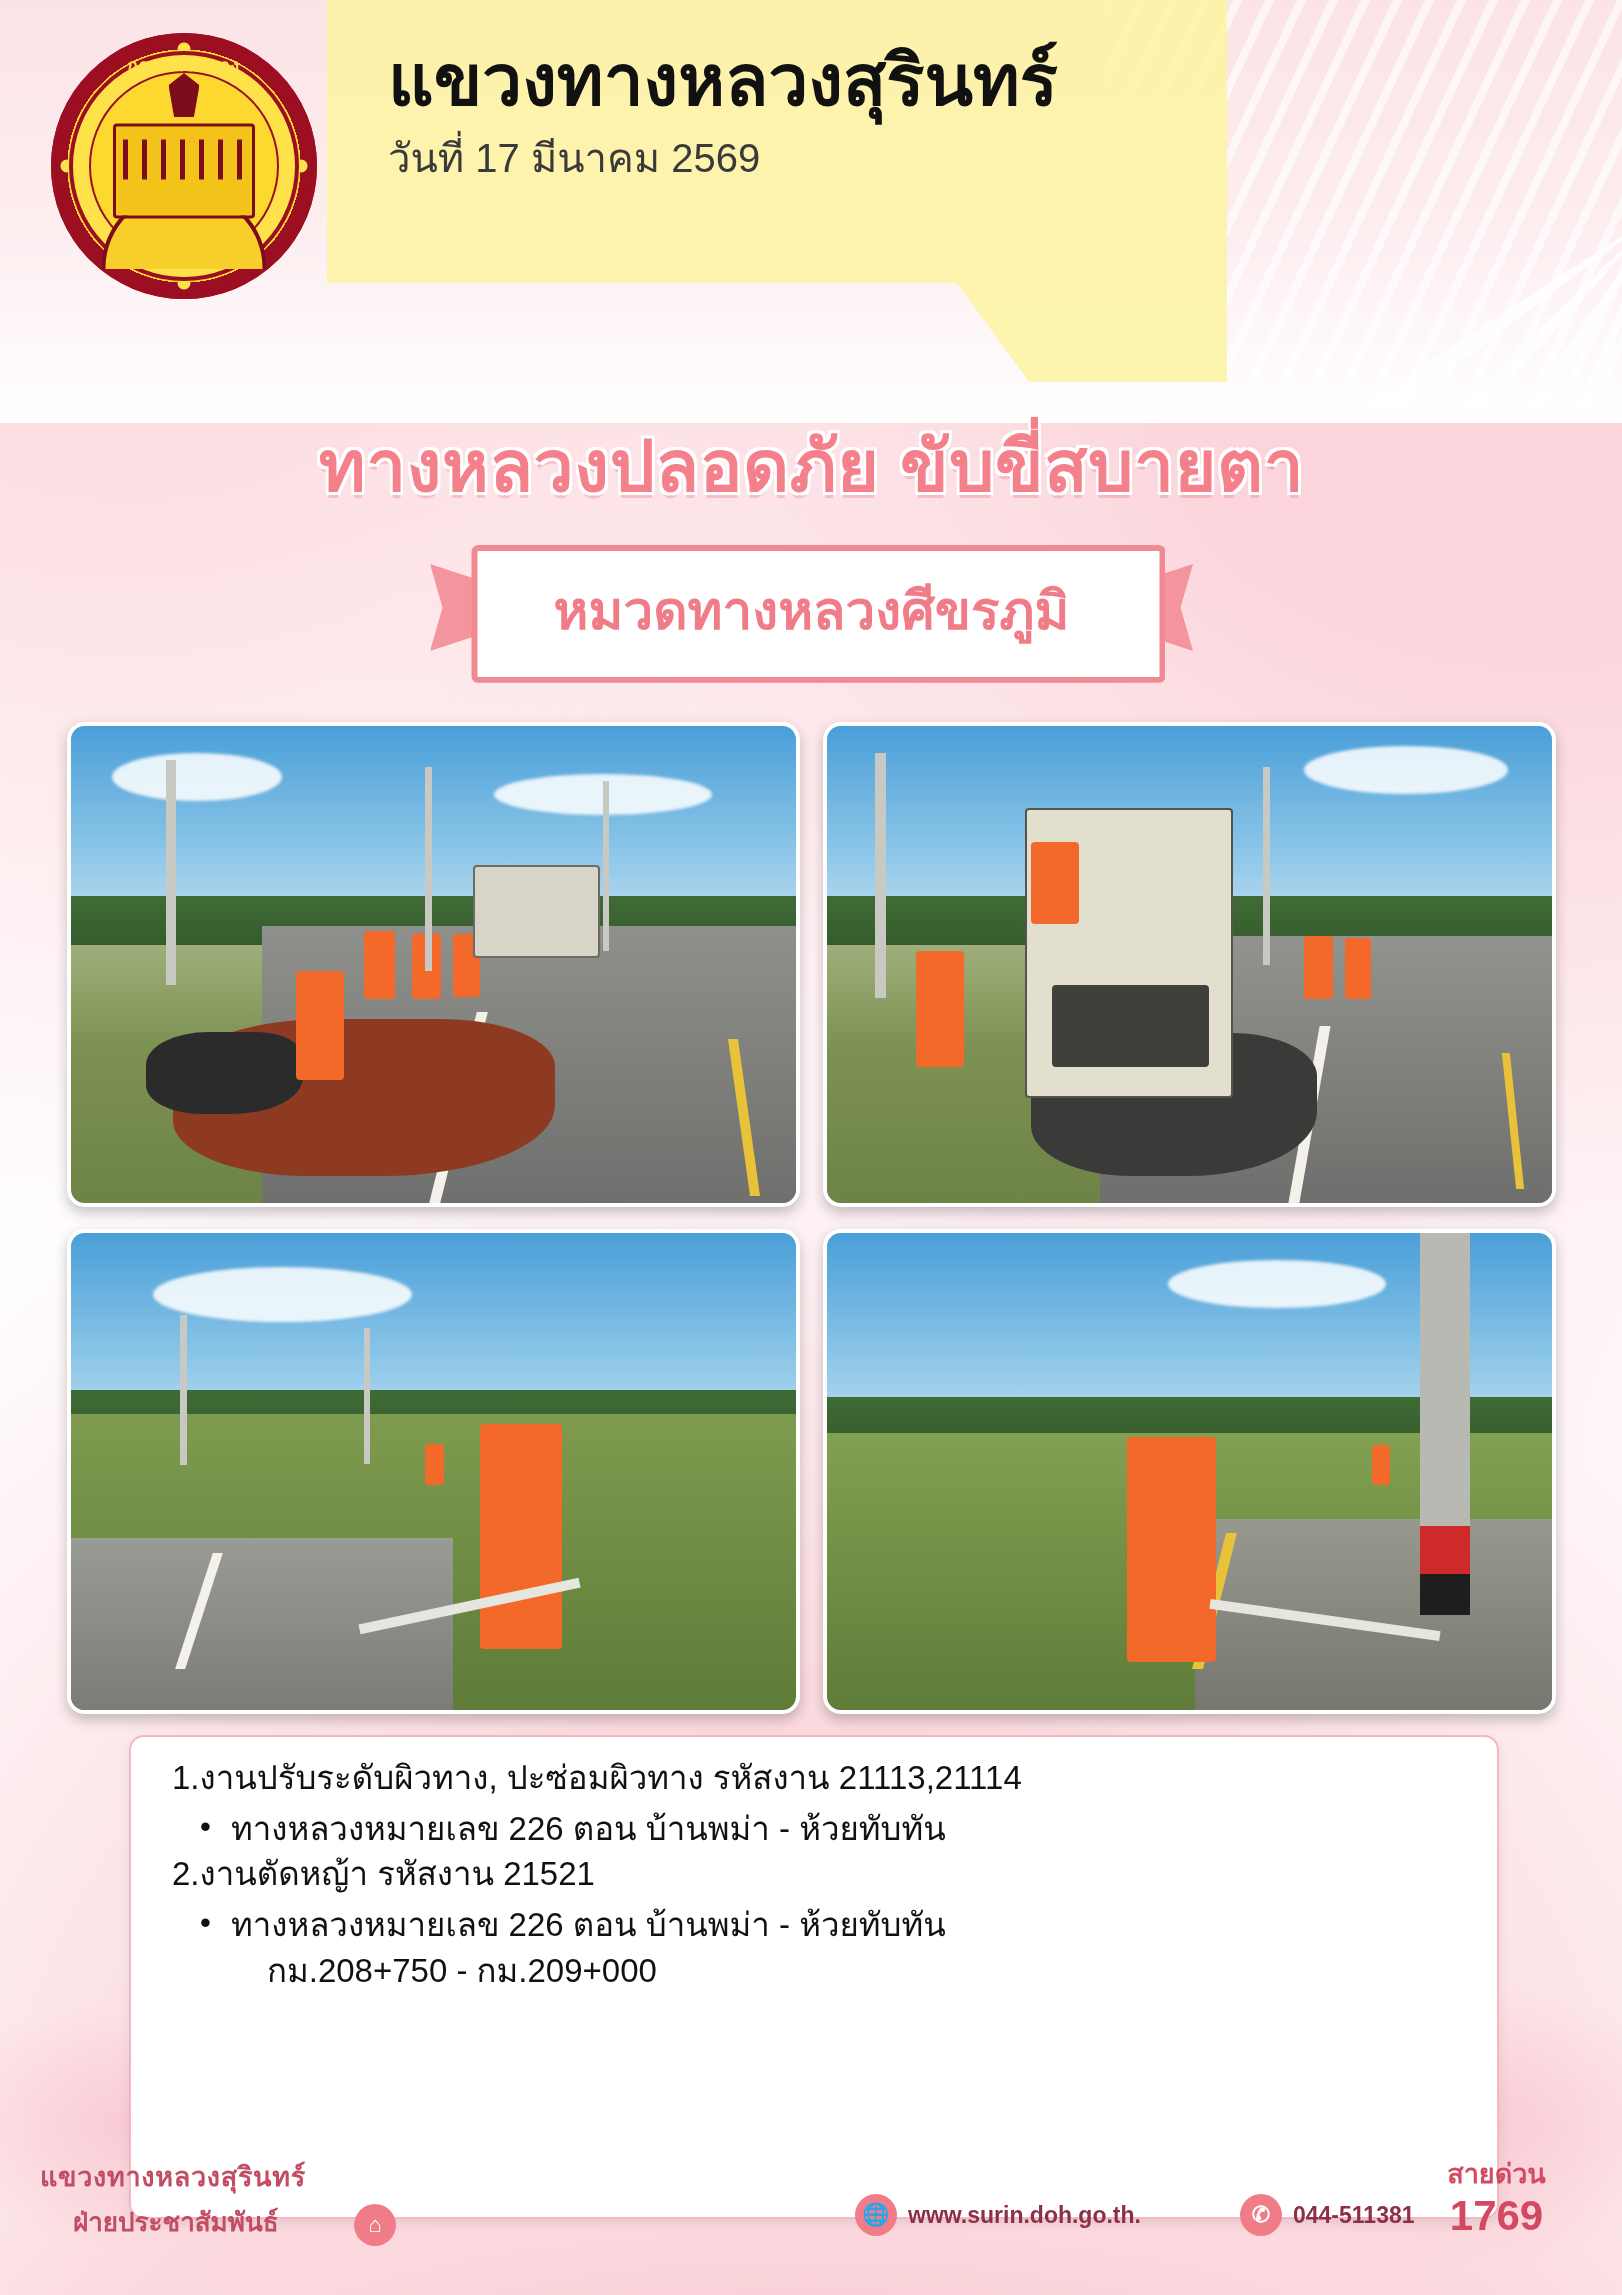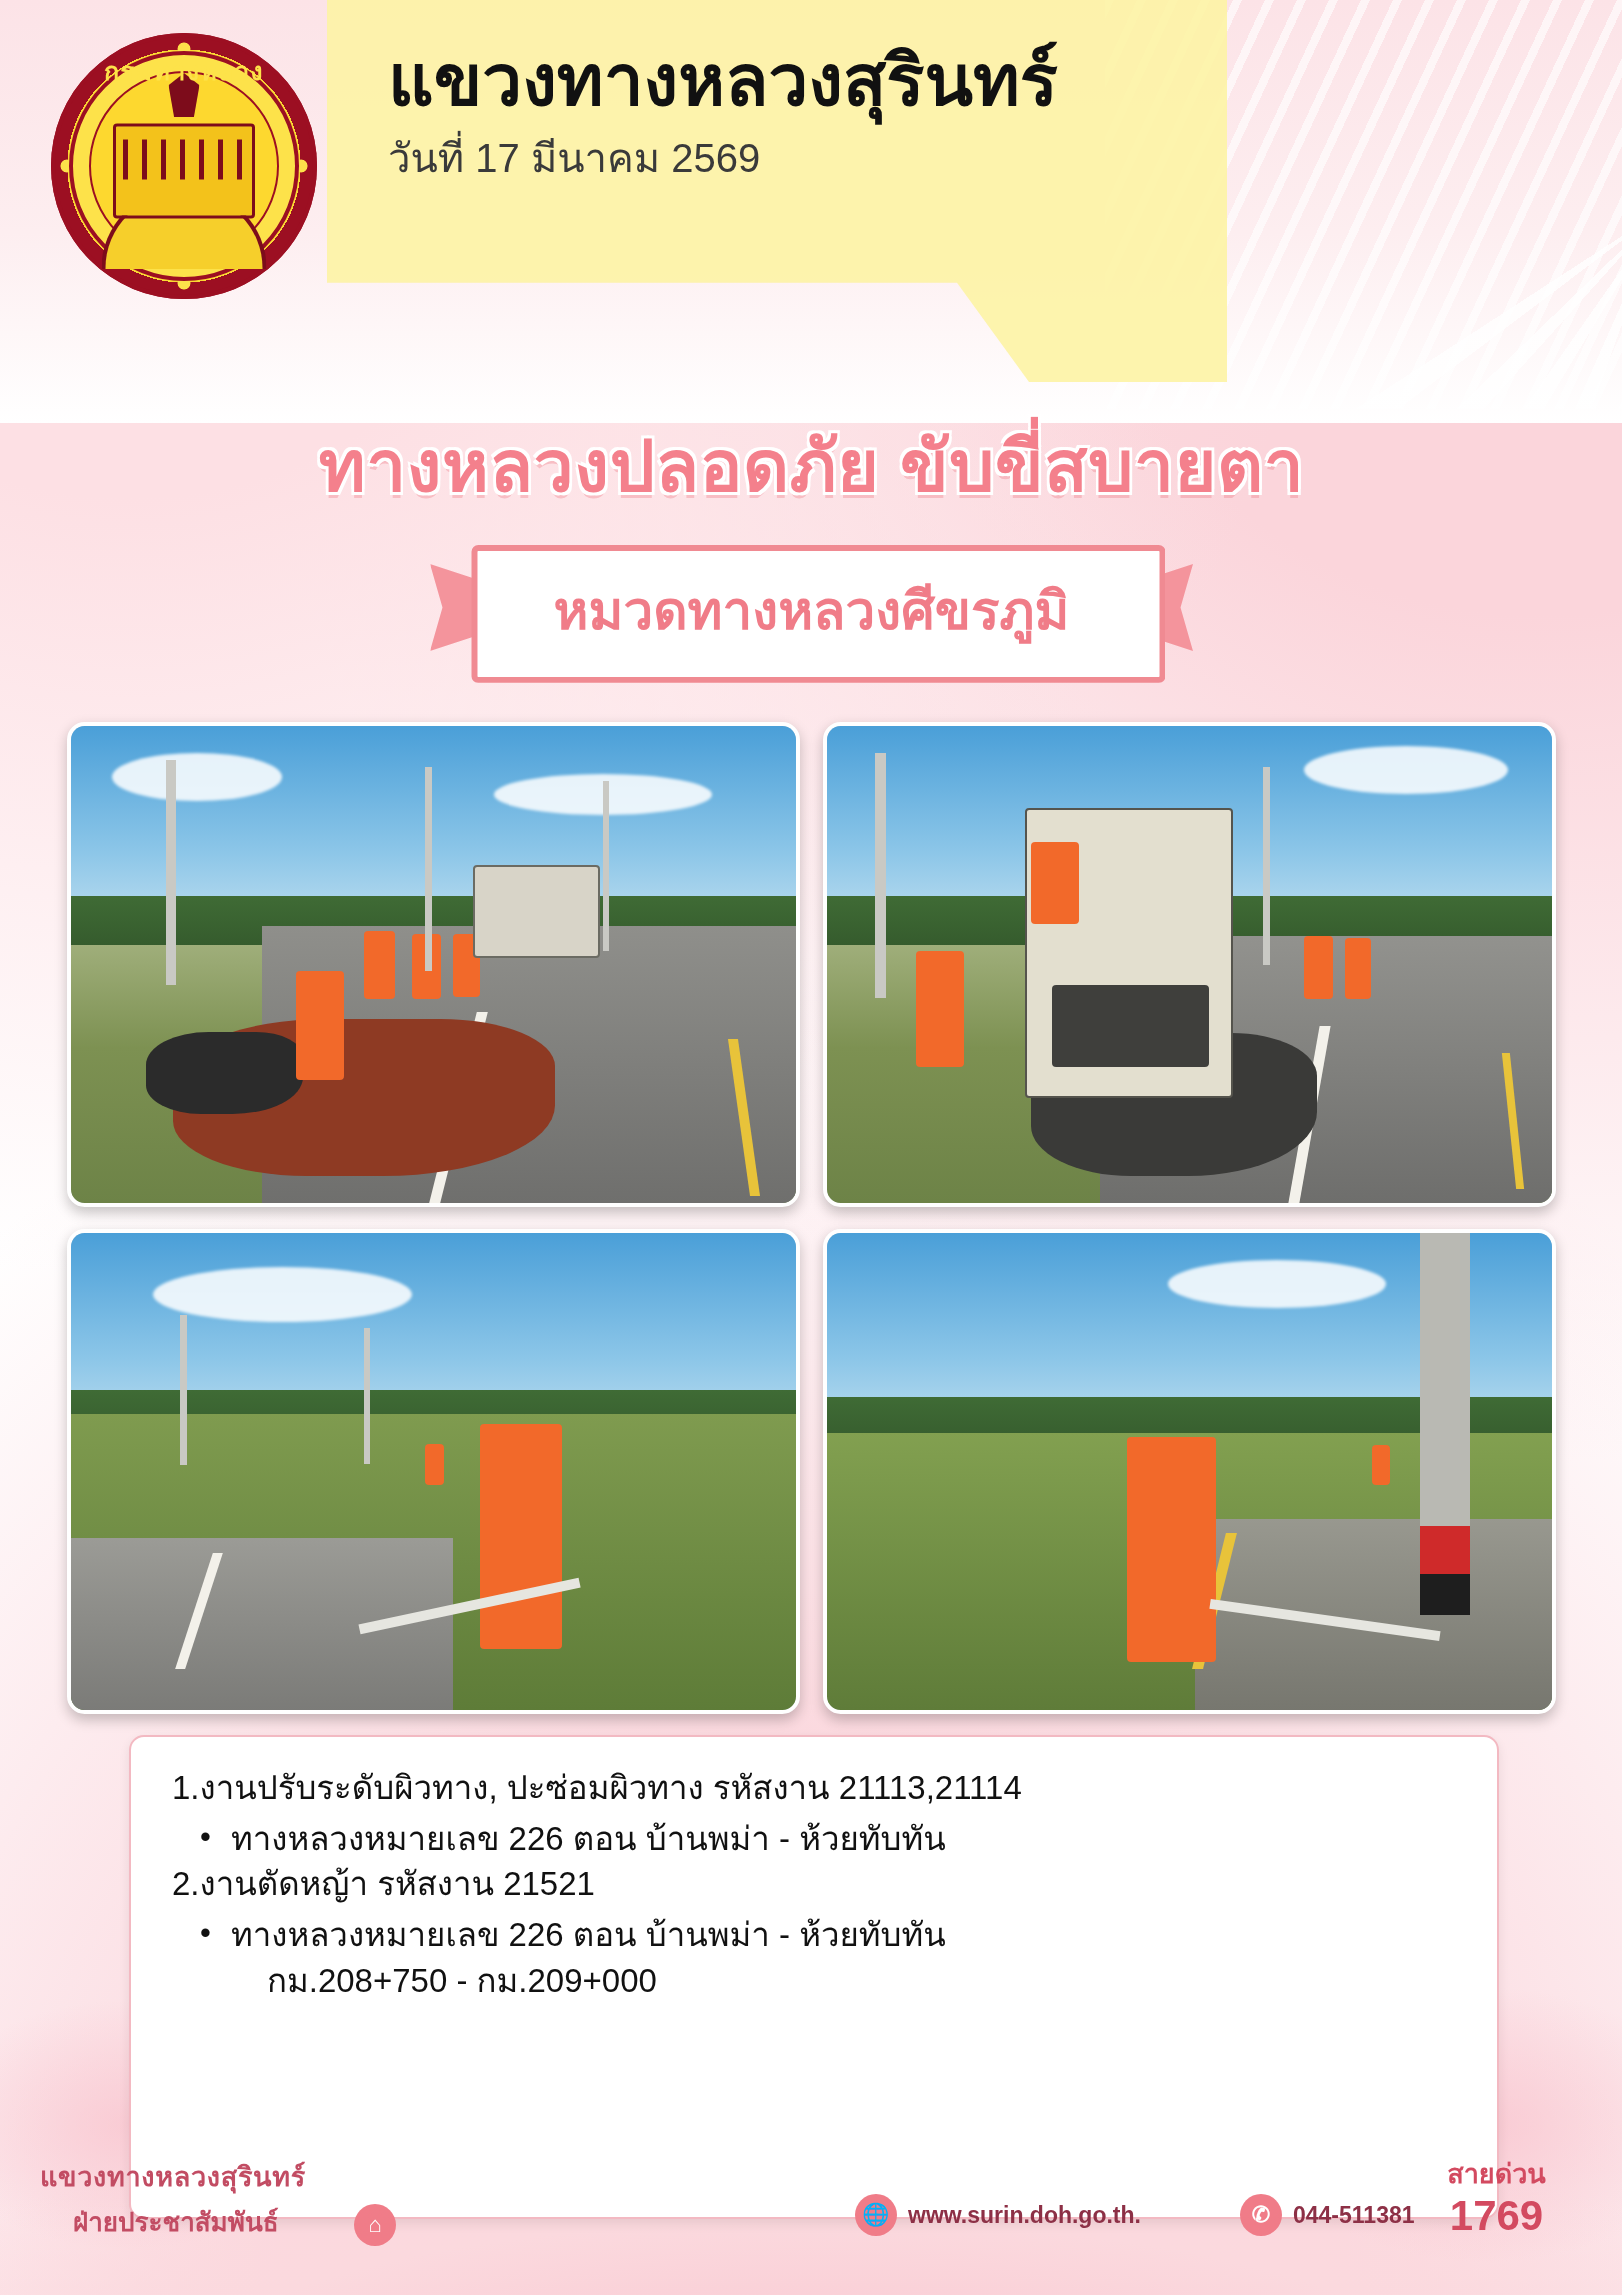--- a/index.html
+++ b/index.html
@@ -88,21 +88,21 @@
     width:157px;height:75px;border-radius:78px 78px 0 0;
     background:#f6cf2b;border:4.8px solid #7d0c1b;border-bottom:none;
   }
   .seal .crest{
     position:absolute;left:50%;top:40px;transform:translateX(-50%);
     width:31px;height:44px;background:#7d0c1b;
     clip-path:polygon(50% 0,100% 28%,82% 100%,18% 100%,0 28%);
   }
   .seal .topText{
     position:absolute;left:0;right:0;top:17.7px;text-align:center;
-    font-size:25px;color:#fde24a;font-weight:bold;letter-spacing:1.4px;
+    font-size:17px;color:#fde24a;font-weight:bold;letter-spacing:1.4px;
   }
   .seal .dots{
     position:absolute;inset:0;border-radius:50%;
     background:
       radial-gradient(circle at 50% 6%, #fde24a 0 6.1px, transparent 6.8px),
       radial-gradient(circle at 50% 94%, #fde24a 0 6.1px, transparent 6.8px),
       radial-gradient(circle at 6% 50%, #fde24a 0 6.1px, transparent 6.8px),
       radial-gradient(circle at 94% 50%, #fde24a 0 6.1px, transparent 6.8px);
   }
   .hdr-text{position:absolute;left:388px;top:40px;width:886px;}
@@ -161,21 +161,21 @@
   .worker{position:absolute;background:#f2692a;border-radius:4.1px;}
   .pole{position:absolute;background:#c9c9c4;}
   .treeline{position:absolute;left:0;width:100%;background:linear-gradient(180deg,#3f6b35,#2f5128);}
   .truck{position:absolute;background:#d8d4c8;border-radius:4.1px;border:2px solid #6b6b63;}
 
   
   .details{
     position:absolute;left:129px;top:1735px;width:1370px;height:484px;
     background:#ffffff;border:2.7px solid #f3b9c2;border-radius:15px;
     box-shadow:0 4.1px 11px rgba(0,0,0,.08);
-    padding:29px 41px;box-sizing:border-box;
+    padding:19px 41px;box-sizing:border-box;
   }
   .d-item{font-size:33px;color:#111;margin-bottom:6.8px;line-height:1.35;}
   .d-sub{font-size:33px;color:#111;margin-left:59px;line-height:1.35;position:relative;}
   .d-sub:before{content:"•";position:absolute;left:-31px;top:-1.4px;font-size:31px;}
   .d-km{font-size:33px;color:#111;margin-left:95px;line-height:1.4;margin-bottom:9.5px;}
 
   
   .footer{position:absolute;left:0;bottom:0;width:100%;height:143px;}
   .f-left{position:absolute;left:40px;bottom:53px;color:#c24c63;font-weight:bold;}
   .f-left .l1{font-size:27px;letter-spacing:0.7px;}

